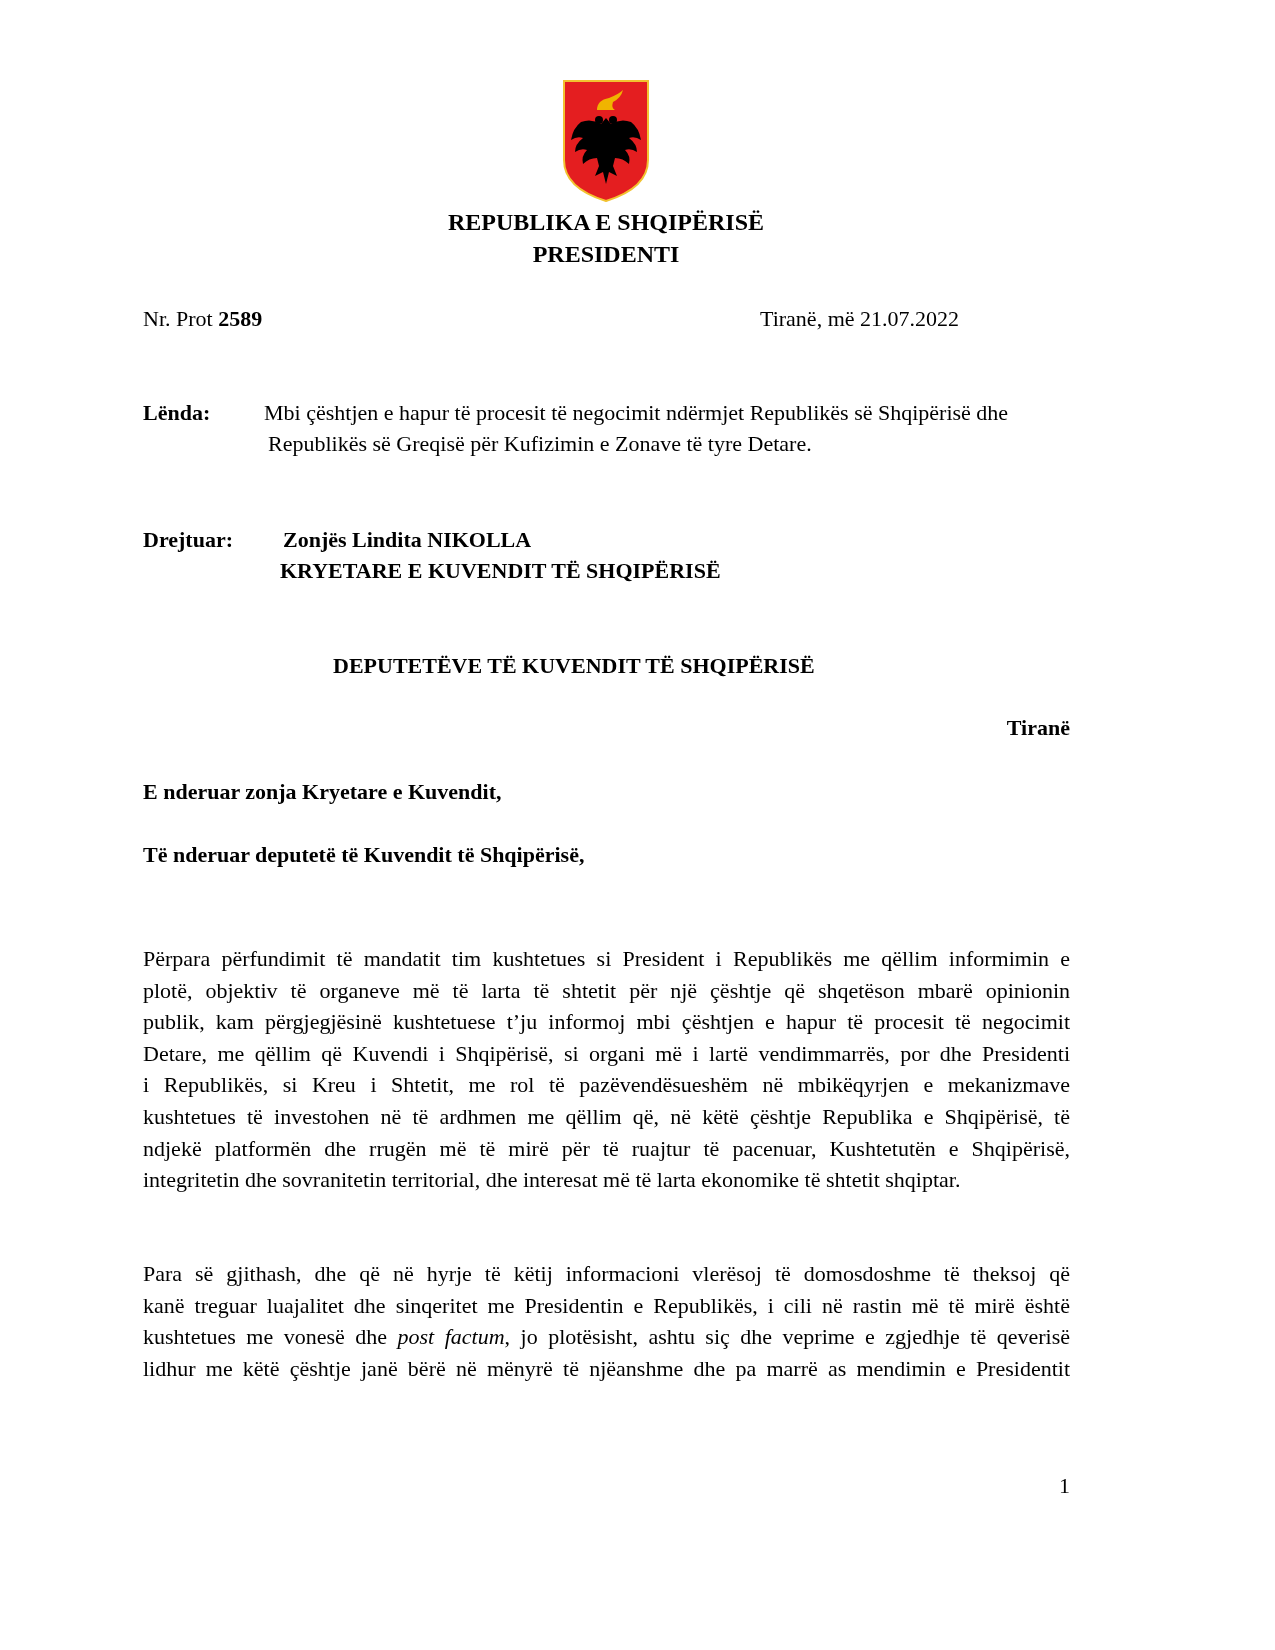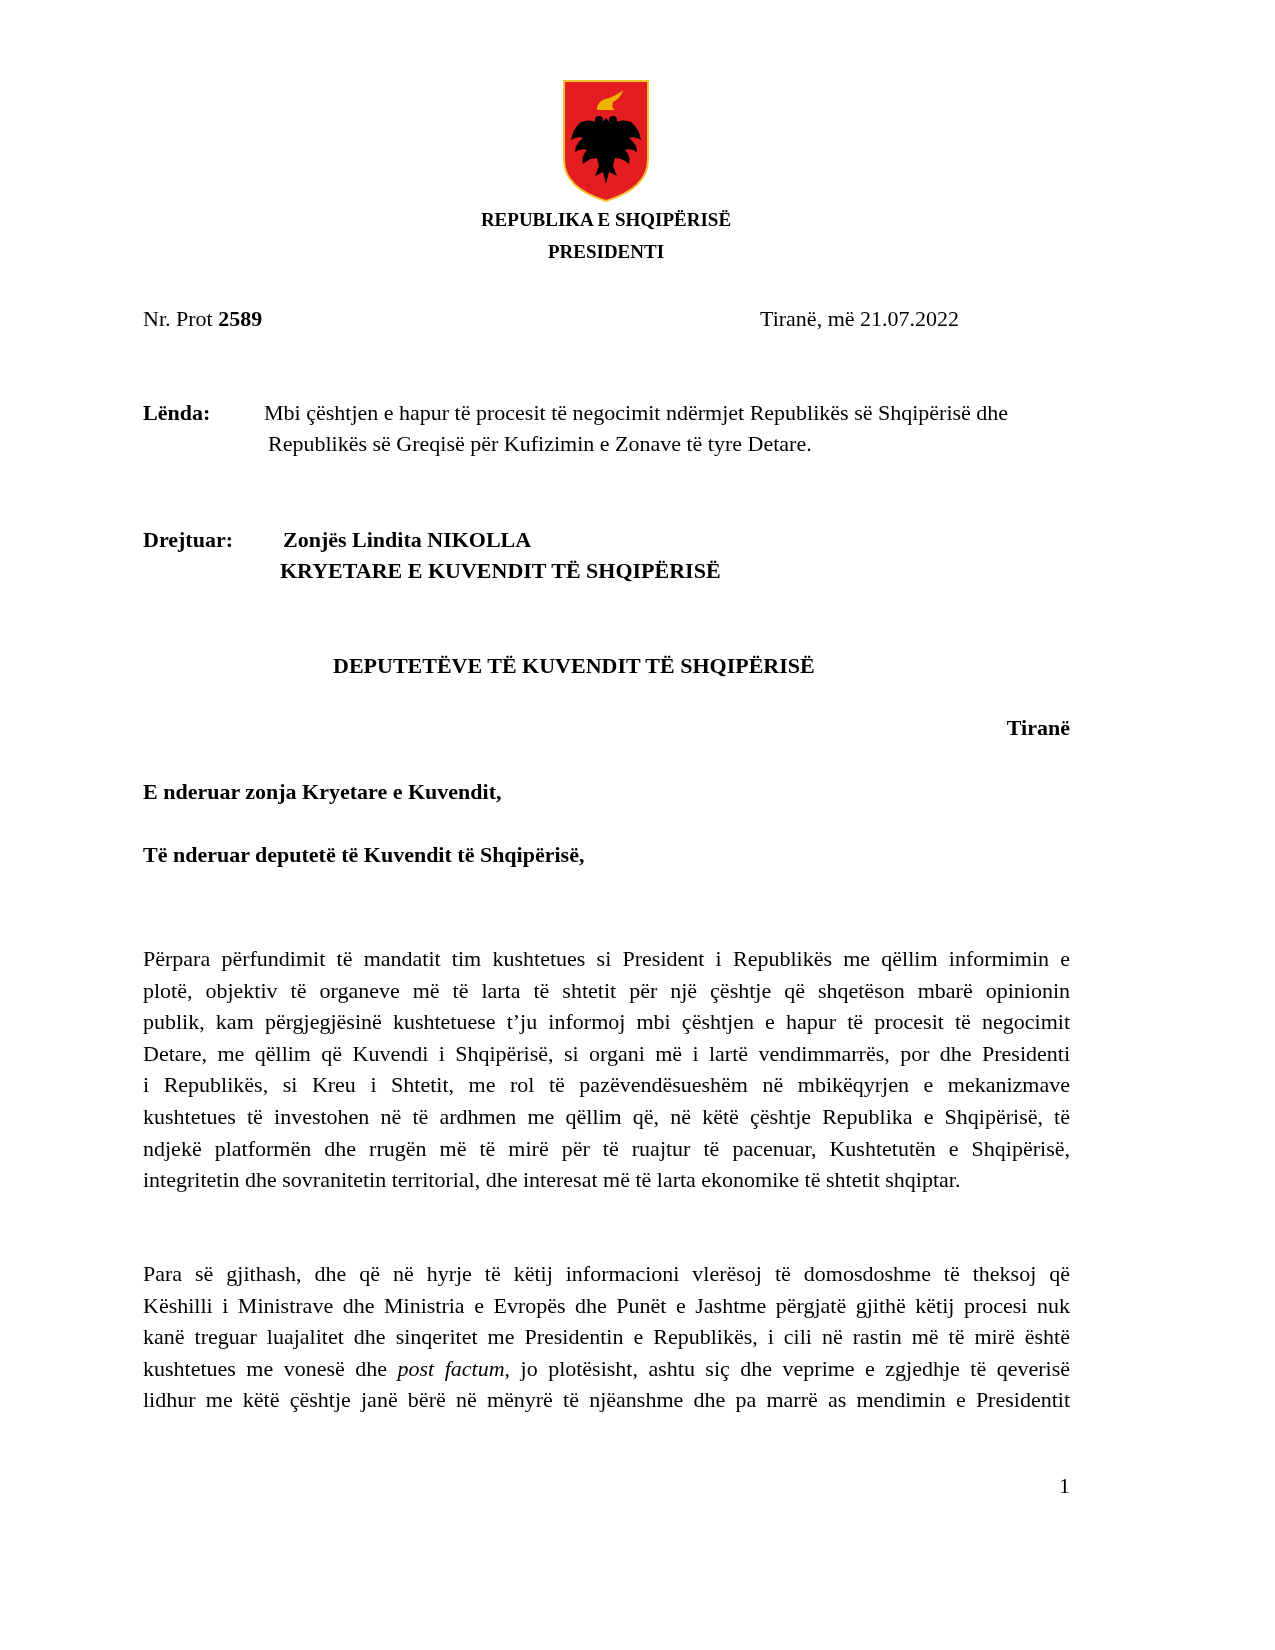--- a/index.html
+++ b/index.html
@@ -1,19 +1,19 @@
 <!DOCTYPE html>
 <html><head>
 <meta charset="utf-8">
 <style>
   html,body{margin:0;padding:0;background:#fff;}
   body{width:1275px;height:1650px;position:relative;font-family:"Liberation Serif","DejaVu Serif",serif;color:#000;overflow:hidden;}
   .abs{position:absolute;}
   .crest{left:563px;top:80px;width:86px;height:122px;}
-  .hdr{left:0;width:1212px;text-align:center;font-weight:bold;font-size:19px;}
+  .hdr{left:0;width:1212px;text-align:center;font-weight:bold;font-size:24px;}
   .t22{font-size:22px;line-height:31.5px;}
   .b{font-weight:bold;}
   .para{left:143px;width:927px;font-size:22px;line-height:31.6px;text-align:justify;margin-top:44px;}
   .para span.line{display:block;text-align:justify;text-align-last:justify;white-space:nowrap;}
   .para span.last{text-align-last:left;}
 </style>
 </head>
 <body>
 
 <svg class="abs crest" viewBox="0 0 86 122">
@@ -53,19 +53,18 @@
   <span class="line">publik, kam përgjegjësinë kushtetuese t’ju informoj mbi çështjen e hapur të procesit të negocimit</span>
   <span class="line">Detare, me qëllim që Kuvendi i Shqipërisë, si organi më i lartë vendimmarrës, por dhe Presidenti</span>
   <span class="line">i Republikës, si Kreu i Shtetit, me rol të pazëvendësueshëm në mbikëqyrjen e mekanizmave</span>
   <span class="line">kushtetues të investohen në të ardhmen me qëllim që, në këtë çështje Republika e Shqipërisë, të</span>
   <span class="line">ndjekë platformën dhe rrugën më të mirë për të ruajtur të pacenuar, Kushtetutën e Shqipërisë,</span>
   <span class="line last">integritetin dhe sovranitetin territorial, dhe interesat më të larta ekonomike të shtetit shqiptar.</span>
 </div>
 
 <div class="abs para" style="top:1214px;">
   <span class="line">Para së gjithash, dhe që në hyrje të këtij informacioni vlerësoj të domosdoshme të theksoj që</span>
-  <span class="line">Këshilli i Ministrave dhe Ministria e Evropës dhe Punët e Jashtme përgjatë gjithë këtij procesi nuk</span>
   <span class="line">kanë treguar luajalitet dhe sinqeritet me Presidentin e Republikës, i cili në rastin më të mirë është</span>
   <span class="line"><span>kushtetues me vonesë dhe </span><i>post factum</i><span>, jo plotësisht, ashtu siç dhe veprime e zgjedhje të qeverisë</span></span>
   <span class="line">lidhur me këtë çështje janë bërë në mënyrë të njëanshme dhe pa marrë as mendimin e Presidentit</span>
 </div>
 
 <div class="abs t22" style="right:205px;top:1470px;">1</div>
 
 </body></html>

